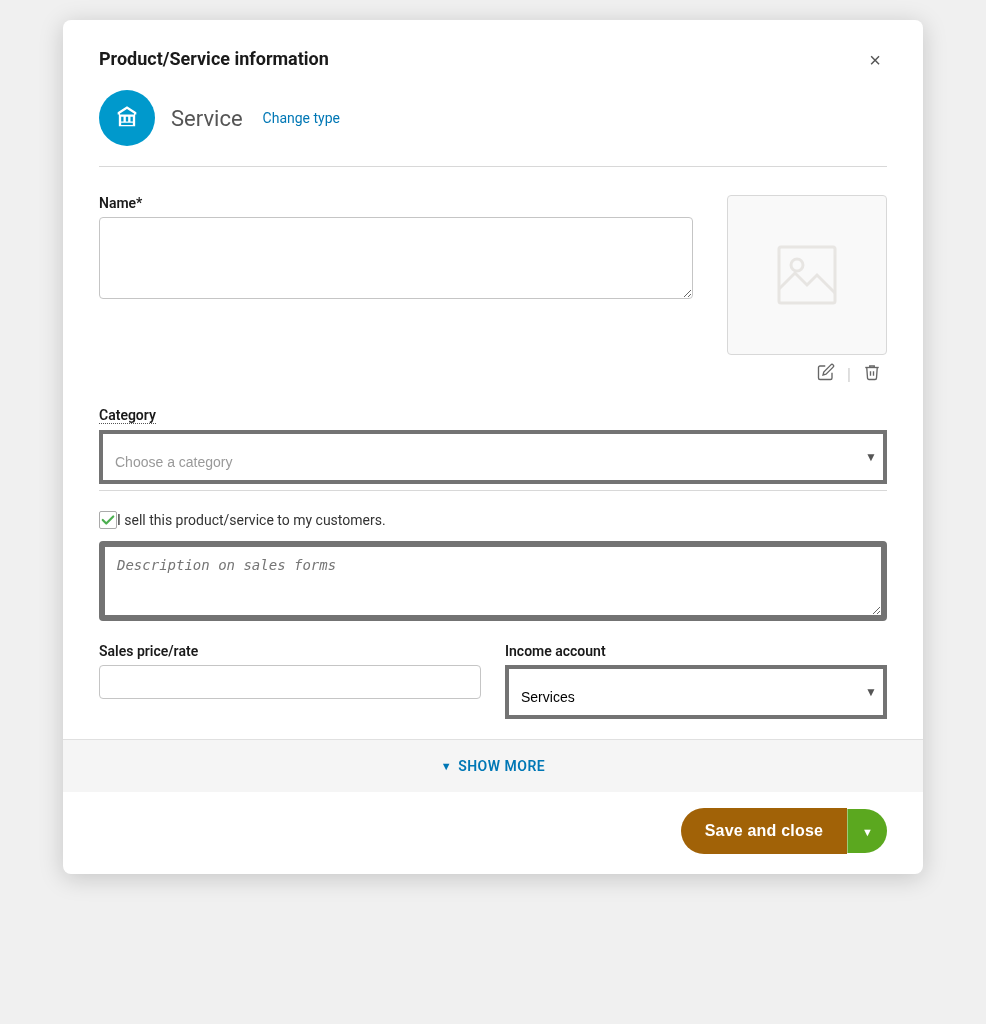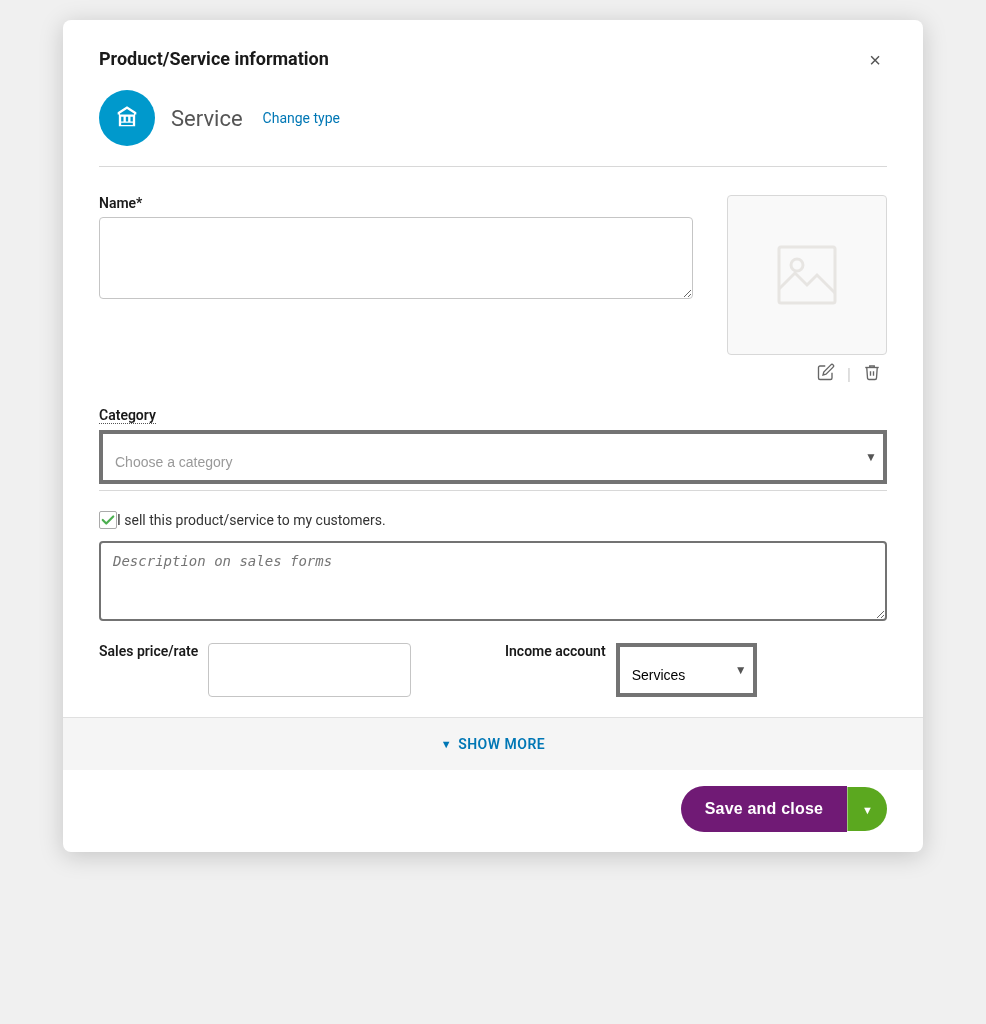--- a/index.html
+++ b/index.html
@@ -239,21 +239,21 @@
       width: 14px;
       height: 14px;
     }
 
     .checkbox-label {
       font-size: 14px;
       color: #333;
     }
 
     .description-textarea {
-      border: 2px solid #737373;
+      border: 6px solid #737373;
       border-radius: 4px;
       padding: 10px 12px;
       font-size: 14px;
       color: #999;
       font-style: italic;
       min-height: 80px;
       width: 100%;
       resize: vertical;
       outline: none;
       background: #fff;
@@ -262,21 +262,21 @@
     .price-income-row {
       display: flex;
       gap: 24px;
       margin-top: 18px;
       margin-bottom: 0;
     }
 
     .price-income-col {
       flex: 1;
       display: flex;
-      gap: 10px;
+      flex-direction: column;
     }
 
     .show-more-bar {
       background: #f5f5f5;
       margin: 20px -36px 0 -36px;
       padding: 18px 36px;
       display: flex;
       align-items: center;
       justify-content: center;
       cursor: pointer;
@@ -295,21 +295,21 @@
 
     .footer-bar {
       display: flex;
       justify-content: flex-end;
       align-items: center;
       padding: 16px 0 20px 0;
       gap: 0;
     }
 
     .save-close-btn {
-      background: #701a75;
+      background: #a16207;
       color: white;
       border: none;
       border-radius: 24px 0 0 24px;
       padding: 14px 24px;
       font-size: 16px;
       font-weight: 600;
       cursor: pointer;
       letter-spacing: 0.2px;
     }
 

